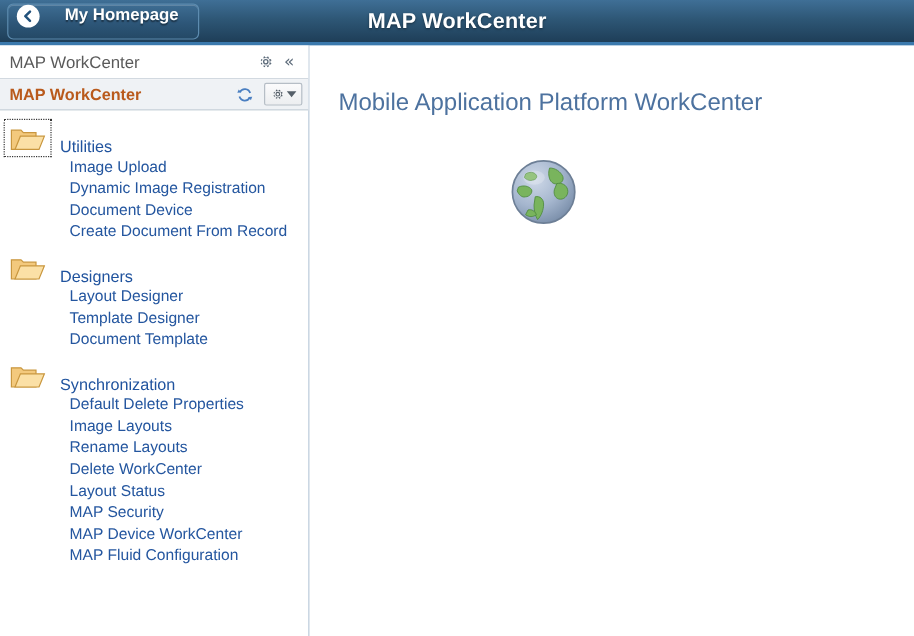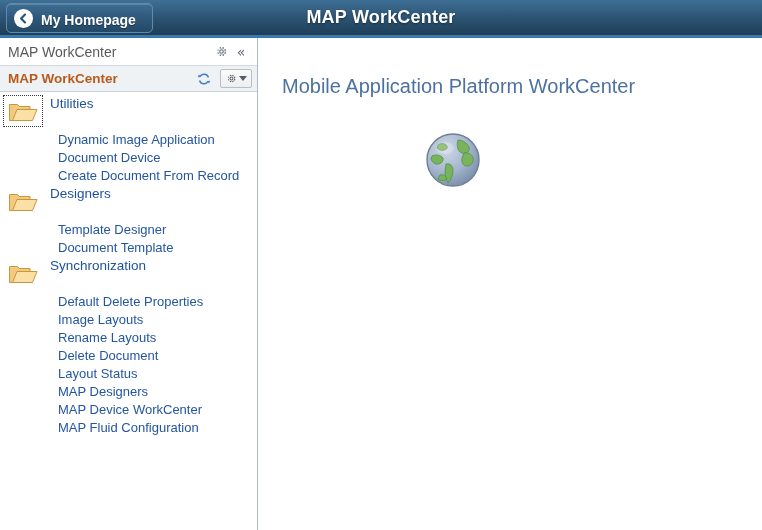--- a/index.html
+++ b/index.html
@@ -34,22 +34,22 @@
     letter-spacing: 0.2px;
     text-shadow: 0 1px 2px rgba(0,0,0,0.45);
   }
   #homepage-btn {
     position: absolute;
     left: 6px;
     top: 3px;
     height: 30px;
     padding: 0 16px 4px 7px;
     display: flex;
-    align-items: flex-end;
-    gap: 8px;
+    align-items: flex-start;
+    gap: 21px;
     border: 1px solid #5d8cb0;
     border-radius: 5px;
     background: linear-gradient(to bottom, #3e6d93 0%, #2d5678 55%, #244966 100%);
     box-shadow: inset 0 1px 0 rgba(255,255,255,0.18);
     cursor: pointer;
     box-sizing: border-box;
   }
   #homepage-btn .back-circle {
     width: 19px;
     height: 19px;
@@ -157,21 +157,21 @@
 
   
   #nav-tree {
     flex: 1;
     padding-top: 4px;
     overflow: hidden;
   }
   .nav-group { margin-bottom: 2px; }
   .folder-row {
     display: flex;
-    align-items: flex-start;
+    align-items: flex-end;
     height: 34px;
     padding-left: 4px;
   }
   .folder-row .folder-icon-box {
     width: 38px;
     height: 30px;
     display: flex;
     align-items: center;
     justify-content: center;
     flex: none;
@@ -287,57 +287,59 @@
           <div class="folder-row focused">
             <span class="folder-icon-box">
               <svg width="30" height="24" viewBox="0 0 30 24" aria-hidden="true">
                 <path d="M1.5 5.5 L1.5 21.5 L22 21.5 L22 7.5 L11.5 7.5 L9.5 5.5 Z" fill="#f3c97d" stroke="#c9973f" stroke-width="1"></path>
                 <path d="M4.5 21.5 L9 10.5 L29 10.5 L24.5 21.5 Z" fill="#fbe0a6" stroke="#c9973f" stroke-width="1"></path>
               </svg>
             </span>
             <span class="folder-label">Utilities</span>
           </div>
           <ul class="leaf-list">
-            <li><a href="#">Dynamic Image Application</a></li>
+            <li><a href="#">Image Upload</a></li>
+            <li><a href="#">Dynamic Image Registration</a></li>
             <li><a href="#">Document Device</a></li>
             <li><a href="#">Create Document From Record</a></li>
           </ul>
         </div>
         <div class="nav-group">
           <div class="folder-row">
             <span class="folder-icon-box">
               <svg width="30" height="24" viewBox="0 0 30 24" aria-hidden="true">
                 <path d="M1.5 5.5 L1.5 21.5 L22 21.5 L22 7.5 L11.5 7.5 L9.5 5.5 Z" fill="#f3c97d" stroke="#c9973f" stroke-width="1"></path>
                 <path d="M4.5 21.5 L9 10.5 L29 10.5 L24.5 21.5 Z" fill="#fbe0a6" stroke="#c9973f" stroke-width="1"></path>
               </svg>
             </span>
             <span class="folder-label">Designers</span>
           </div>
           <ul class="leaf-list">
+            <li><a href="#">Layout Designer</a></li>
             <li><a href="#">Template Designer</a></li>
             <li><a href="#">Document Template</a></li>
           </ul>
         </div>
         <div class="nav-group">
           <div class="folder-row">
             <span class="folder-icon-box">
               <svg width="30" height="24" viewBox="0 0 30 24" aria-hidden="true">
                 <path d="M1.5 5.5 L1.5 21.5 L22 21.5 L22 7.5 L11.5 7.5 L9.5 5.5 Z" fill="#f3c97d" stroke="#c9973f" stroke-width="1"></path>
                 <path d="M4.5 21.5 L9 10.5 L29 10.5 L24.5 21.5 Z" fill="#fbe0a6" stroke="#c9973f" stroke-width="1"></path>
               </svg>
             </span>
             <span class="folder-label">Synchronization</span>
           </div>
           <ul class="leaf-list">
             <li><a href="#">Default Delete Properties</a></li>
             <li><a href="#">Image Layouts</a></li>
             <li><a href="#">Rename Layouts</a></li>
-            <li><a href="#">Delete Document</a></li>
+            <li><a href="#">Delete WorkCenter</a></li>
             <li><a href="#">Layout Status</a></li>
-            <li><a href="#">MAP Designers</a></li>
+            <li><a href="#">MAP Security</a></li>
             <li><a href="#">MAP Device WorkCenter</a></li>
             <li><a href="#">MAP Fluid Configuration</a></li>
           </ul>
         </div>
       </div>
   </div>
 
   <div id="main">
 
     <div class="main-title">Mobile Application Platform WorkCenter</div>

